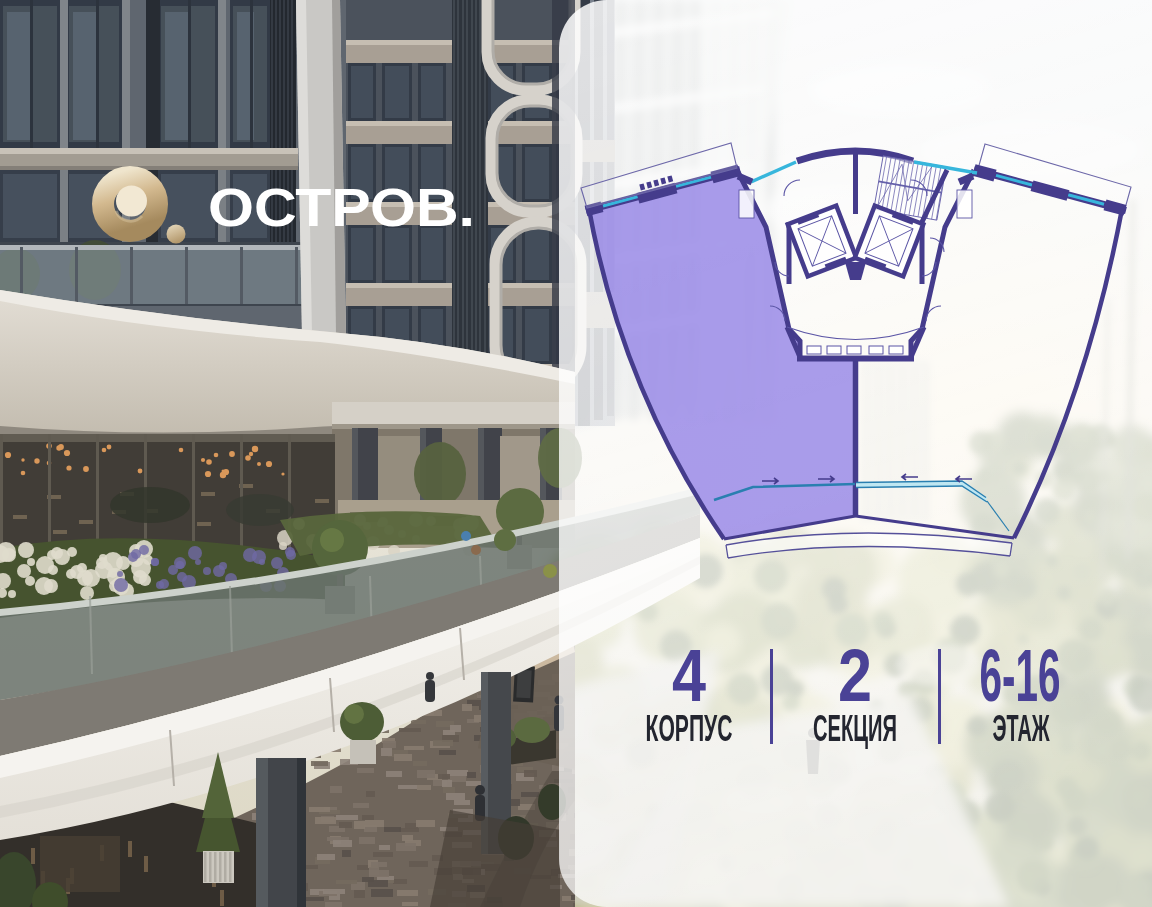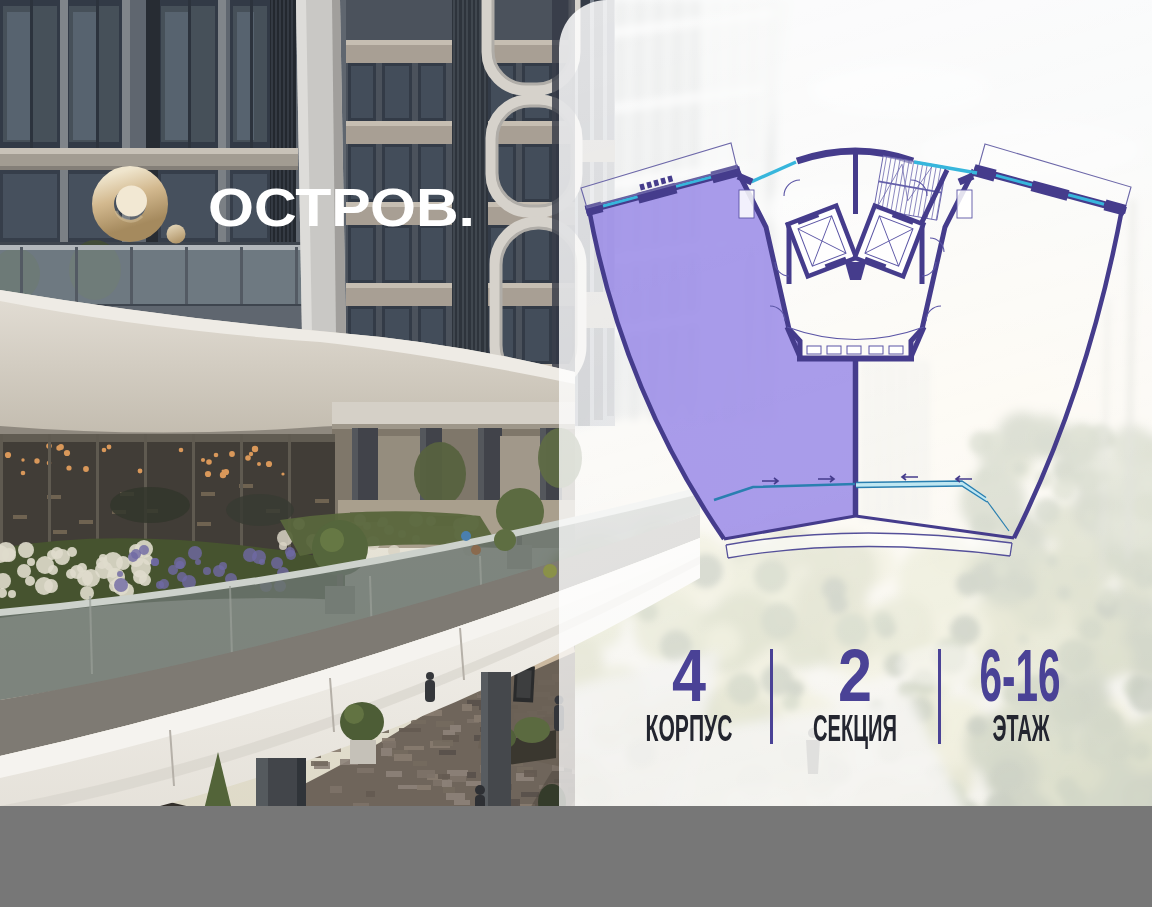--- a/index.html
+++ b/index.html
@@ -1,15 +1,15 @@
 <!DOCTYPE html>
 <html><head><meta charset="utf-8">
 <style>
 html,body{margin:0;padding:0;background:#777;}
-#page{position:relative;width:1152px;height:806px;overflow:hidden;font-family:"Liberation Sans",sans-serif;}
+#page{position:relative;width:1152px;height:907px;overflow:hidden;font-family:"Liberation Sans",sans-serif;}
 </style></head>
 <body>
 <div id="page">
 <svg width="1152" height="907" viewBox="0 0 1152 907" xmlns="http://www.w3.org/2000/svg">
 <defs>
 <linearGradient id="sky" x1="0" y1="0" x2="0" y2="1">
 <stop offset="0" stop-color="#e3e7ea"></stop>
           <stop offset="0.45" stop-color="#eae7dd"></stop>
           <stop offset="1" stop-color="#dcd7c3"></stop>
 </linearGradient>

